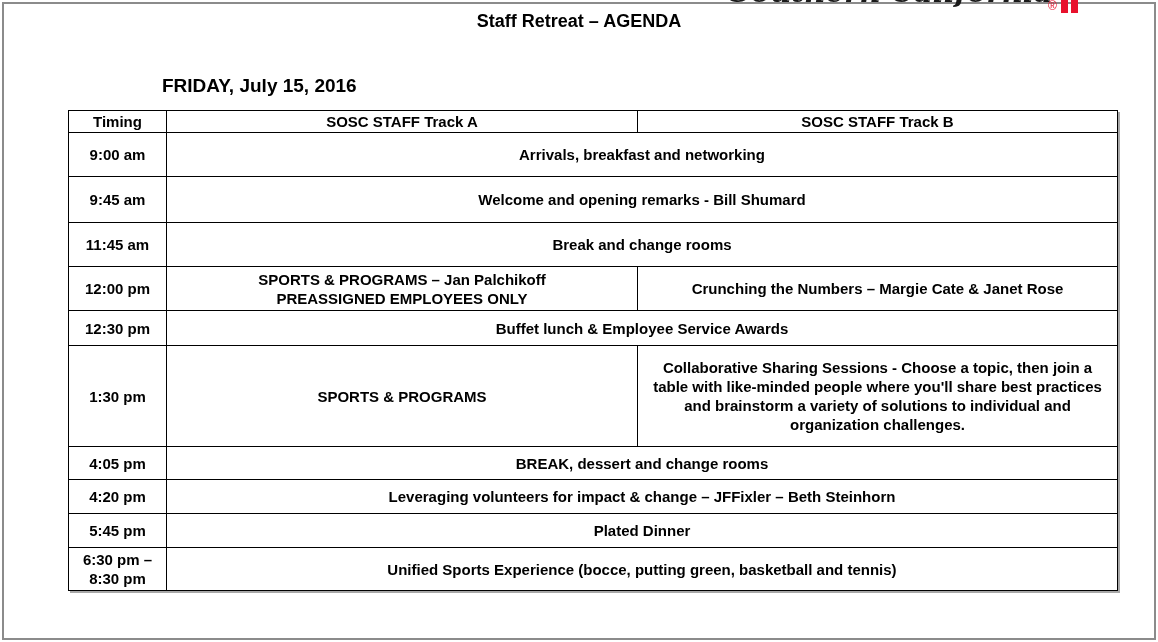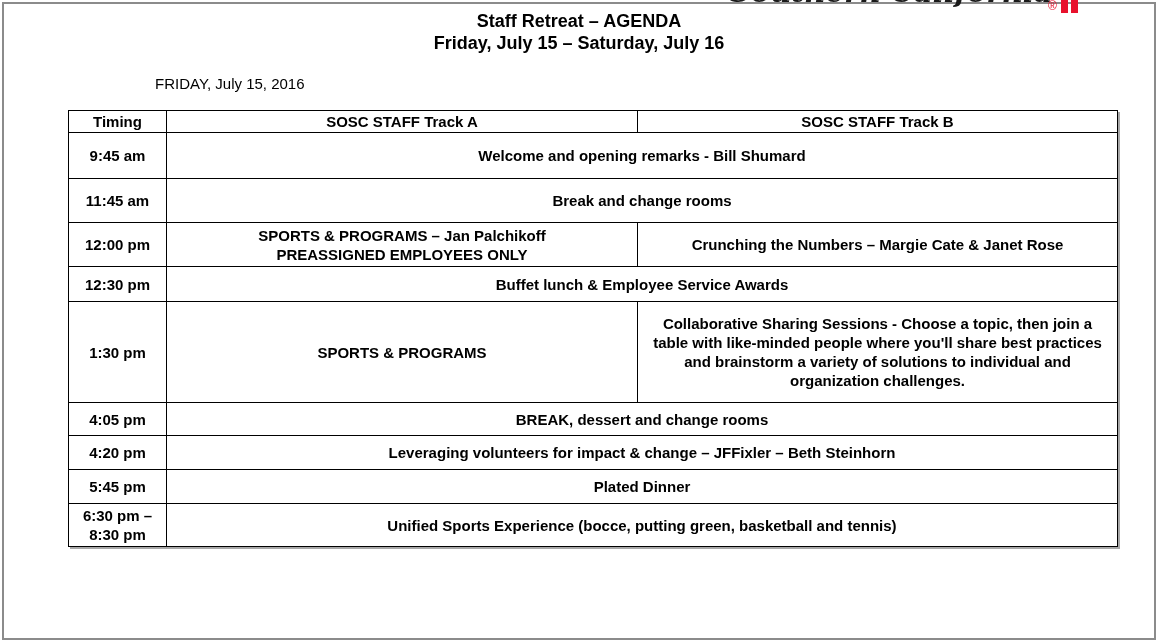--- a/index.html
+++ b/index.html
@@ -63,23 +63,23 @@
     position: absolute;
     top: 10px; left: 0;
     width: 100%;
     text-align: center;
     font-weight: bold;
     font-size: 18px;
     line-height: 22px;
   }
   .day-heading {
     position: absolute;
-    top: 75px; left: 155px;
-    font-weight: normal;
-    font-size: 15px;
+    top: 75px; left: 162px;
+    font-weight: bold;
+    font-size: 19px;
   }
   table.agenda {
     position: absolute;
     left: 68px; top: 110px;
     width: 1049px;
     border-collapse: collapse;
     table-layout: fixed;
     background: #ffffff;
     box-shadow: 2px 2px 0 #a8a8a8;
   }
@@ -107,36 +107,39 @@
   </div>
 
   <div class="logo-mark">
     <span class="reg">®</span>
     <span class="bar"></span>
     <span class="bar"></span>
   </div>
 
   <div class="titles">
     <div>Staff Retreat – AGENDA</div>
-    <div>Friday, July 15 – Saturday, July 16</div>
   </div>
 
   <div class="day-heading">FRIDAY, July 15, 2016</div>
 
   <table class="agenda">
     <colgroup>
       <col style="width:98px">
       <col style="width:471px">
       <col style="width:480px">
     </colgroup>
     <tbody>
         <tr style="height:22px">
       <th>Timing</th>
       <th>SOSC STAFF Track A</th>
       <th>SOSC STAFF Track B</th>
+    </tr>
+    <tr style="height:44px">
+      <td>9:00 am</td>
+      <td colspan="2">Arrivals, breakfast and networking</td>
     </tr>
     <tr style="height:46px">
       <td>9:45 am</td>
       <td colspan="2">Welcome and opening remarks - Bill Shumard</td>
     </tr>
     <tr style="height:44px">
       <td>11:45 am</td>
       <td colspan="2">Break and change rooms</td>
     </tr>
     <tr style="height:44px">

